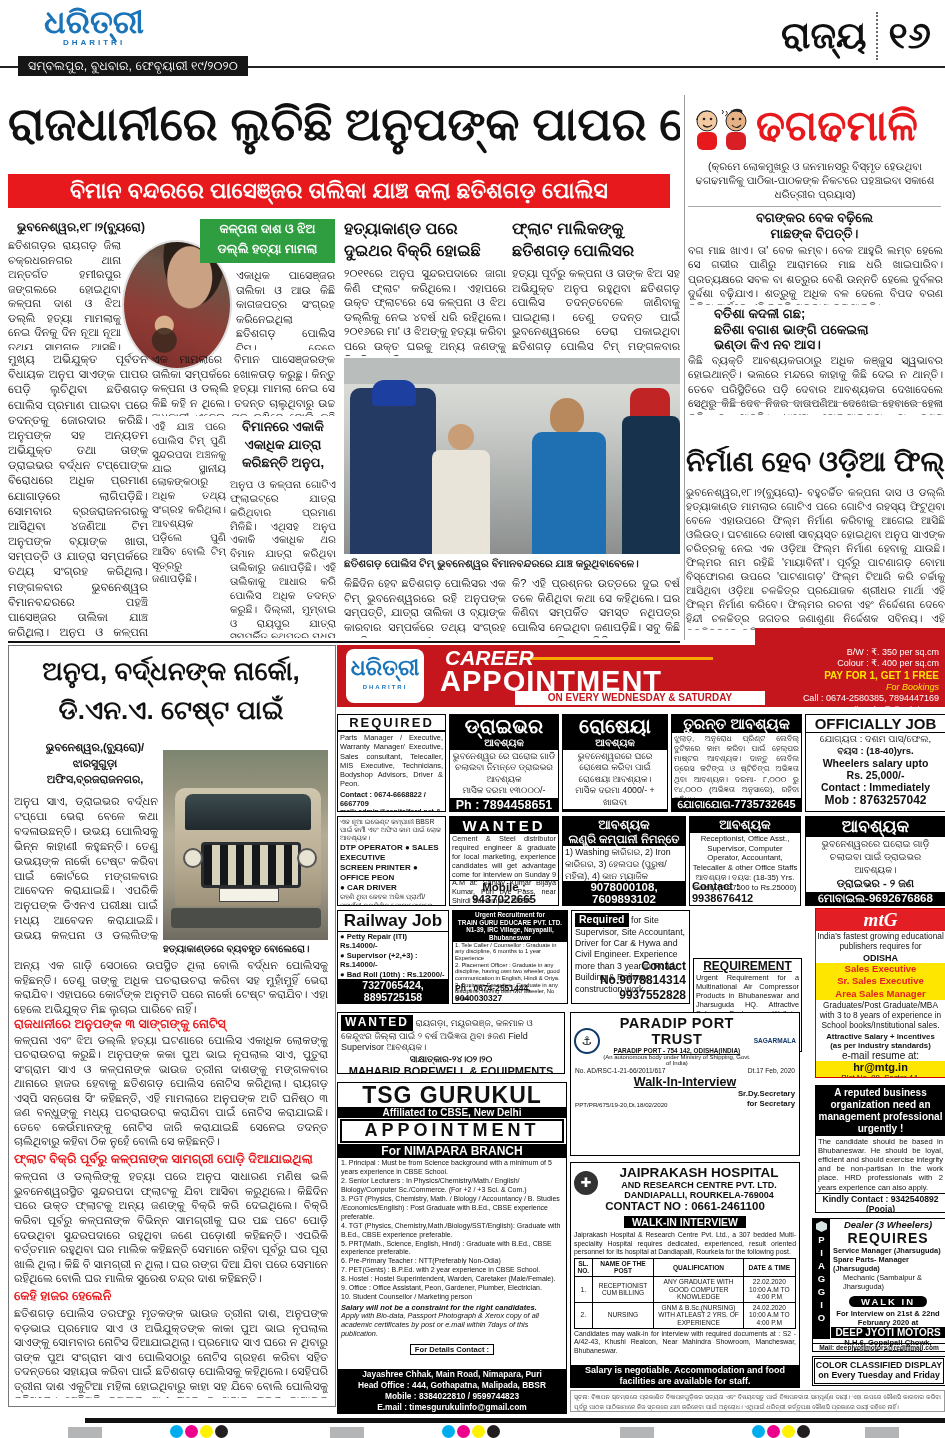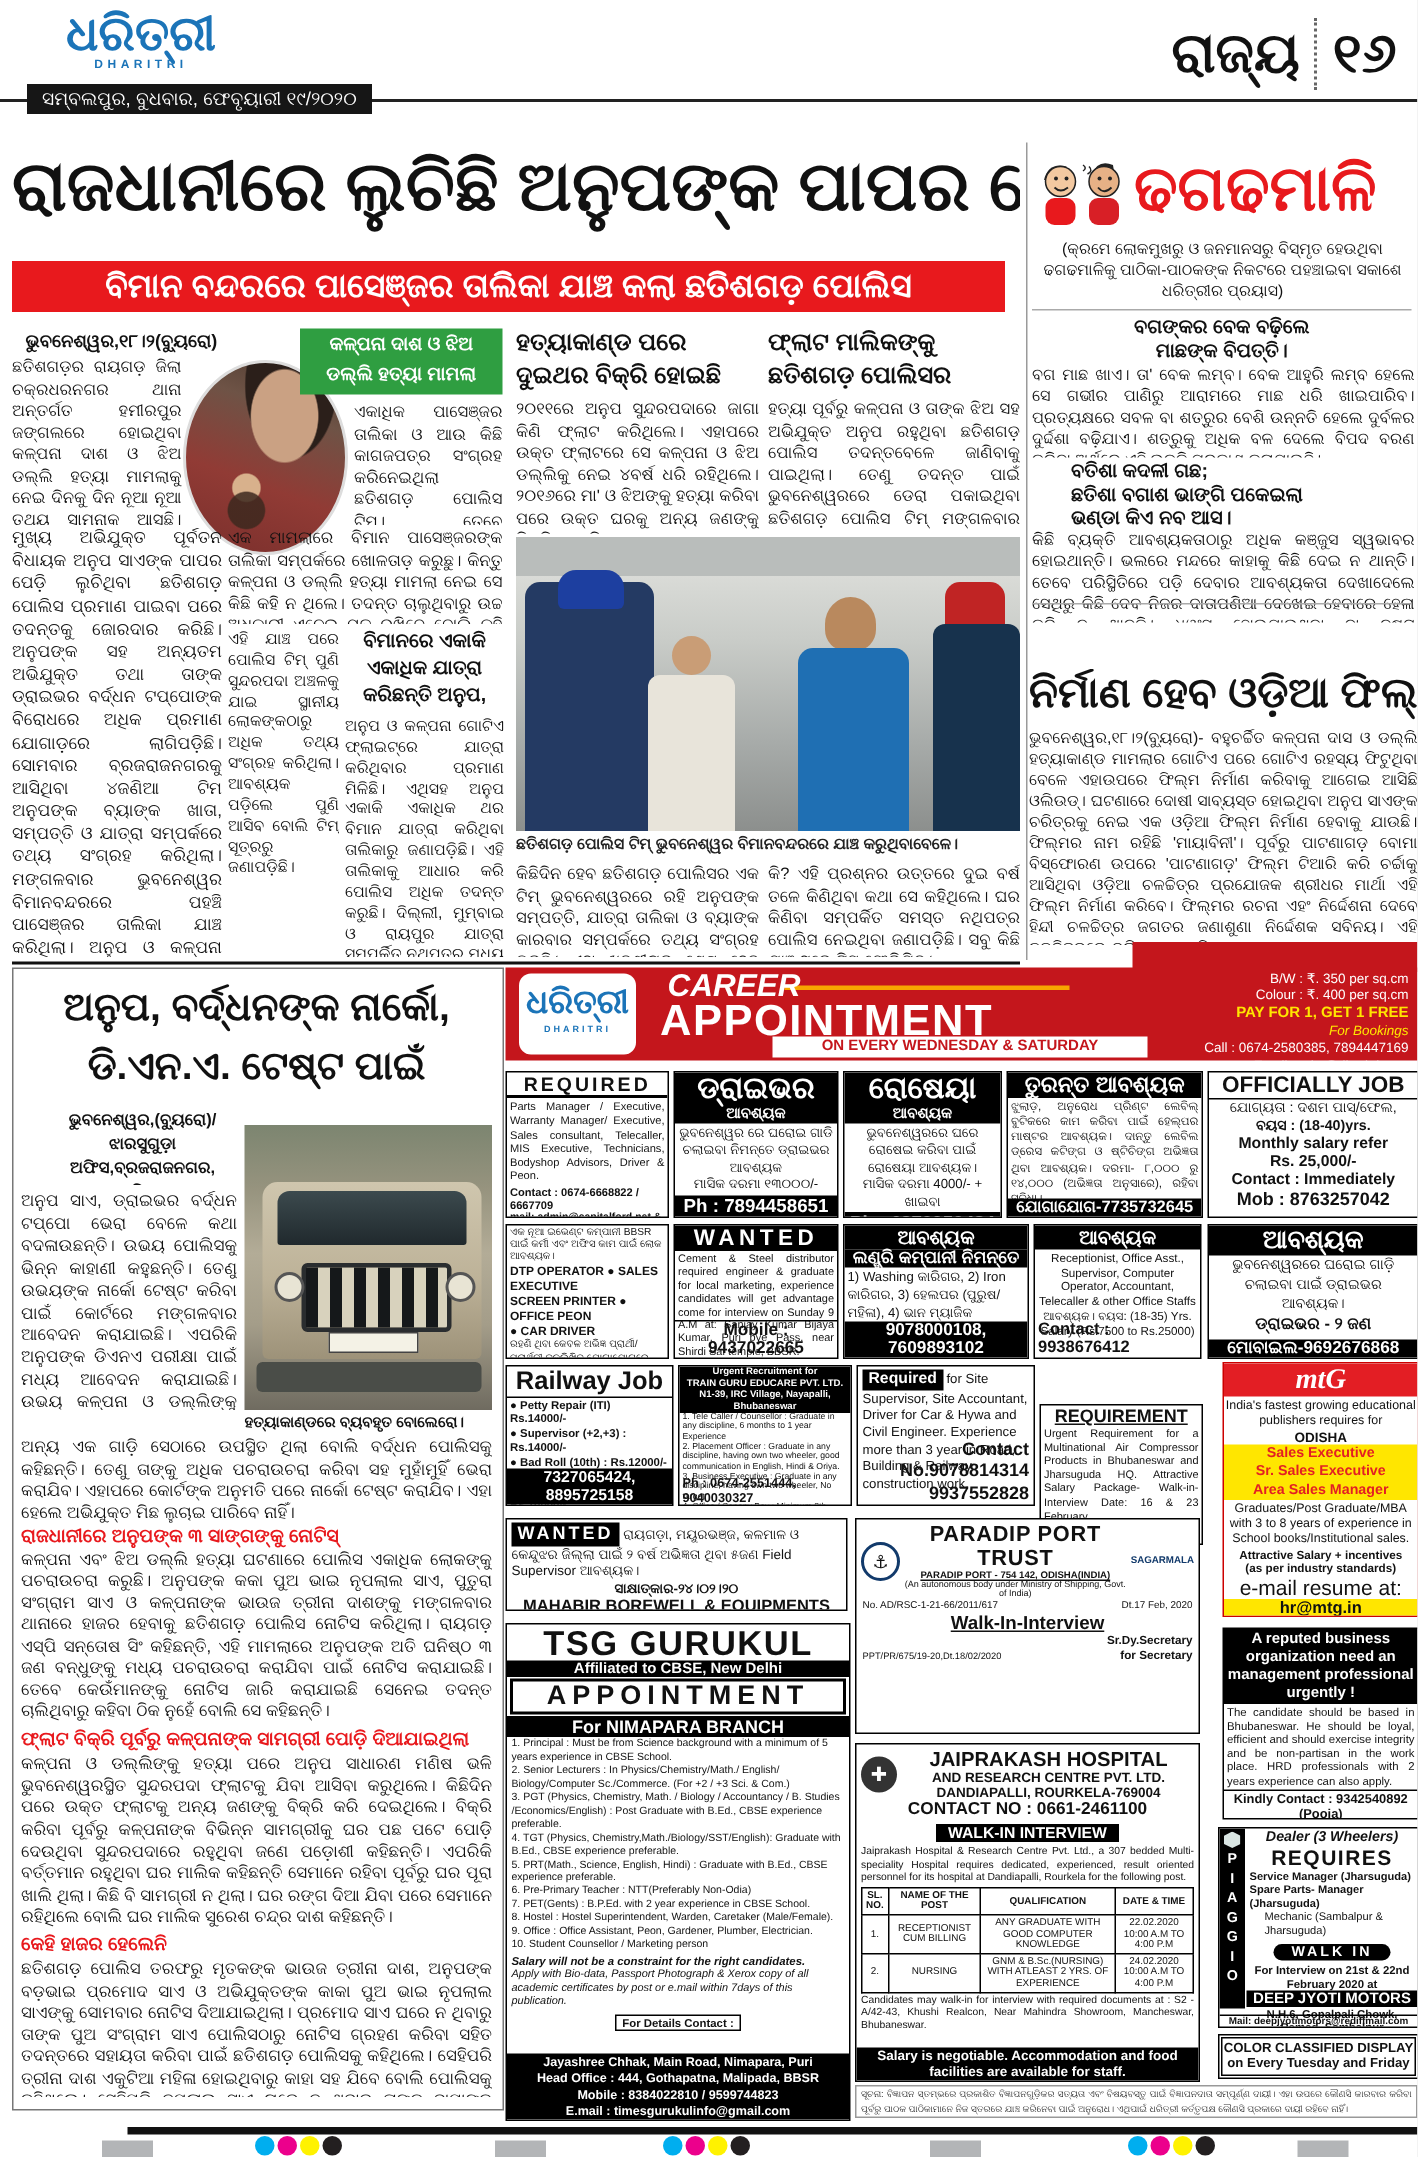--- a/index.html
+++ b/index.html
@@ -205,21 +205,21 @@
   <div class="abs ad" style="left:671px;top:714px;width:129px;height:96px">
     <div class="adbk b" style="font-size:15px">ତୁରନ୍ତ ଆବଶ୍ୟକ</div>
     <div class="just" style="font-size:7.8px;line-height:1.3;padding:1px 2px">ଝୁଲାଡ଼, ଅନୁରୋଧ ପ୍ରିଣ୍ଟ ଲେବିଲ୍ ବୁଟିକରେ କାମ କରିବା ପାଇଁ ହେଲ୍ପର ମାଷ୍ଟର ଆବଶ୍ୟକ। ଦାନ୍ତୁ ଲେବିଲ ଡ୍ରେସ କଟିଙ୍ଗ ଓ ଷ୍ଟିଚିଙ୍ଗ ଅଭିଜ୍ଞତା ଥିବା ଆବଶ୍ୟକ। ଦରମା- ୮,୦୦୦ ରୁ ୧୪,୦୦୦ (ଅଭିଜ୍ଞତା ଅନୁସାରେ), ରହିବା ସୁବିଧା।</div>
     <div class="adbk b" style="font-size:11px;position:absolute;bottom:0;left:0;right:0">ଯୋଗାଯୋଗ-7735732645</div>
   </div>
 
   <div class="abs ad ctr" style="left:805px;top:714px;width:139px;height:96px">
     <div class="b" style="font-size:15px;border-bottom:1.5px solid #000">OFFICIALLY JOB</div>
     <div style="font-size:9.5px;line-height:1.3">ଯୋଗ୍ୟତା : ଦଶମ ପାସ୍/ଫେଲ,</div>
     <div class="b" style="font-size:9.5px">ବୟସ : (18-40)yrs.</div>
-    <div class="b" style="font-size:10.5px">Monthly salary refer</div>
+    <div class="b" style="font-size:10.5px">Wheelers salary upto</div>
     <div class="b" style="font-size:10.5px">Rs. 25,000/-</div>
     <div class="b" style="font-size:10.5px">Contact : Immediately</div>
     <div class="b" style="font-size:12px">Mob : 8763257042</div>
   </div>
 
   <div class="abs ad" style="left:337px;top:816px;width:107px;height:88px">
     <div style="font-size:6.8px;line-height:1.2;padding:1px 2px">ଏକ ନୂଆ ଇଭେଣ୍ଟ କମ୍ପାନୀ BBSR ପାଇଁ କର୍ମୀ ଏବଂ ଅଫିସ କାମ ପାଇଁ ଲୋକ ଆବଶ୍ୟକ।</div>
     <div class="b pre" style="font-size:8px;line-height:1.25;padding:0 2px">DTP OPERATOR ● SALES EXECUTIVE
 SCREEN PRINTER ● OFFICE PEON
 ● CAR DRIVER</div>
@@ -278,38 +278,38 @@
 
   <div class="abs ad" style="left:571px;top:910px;width:117px;height:92px">
     <div style="font-size:8.8px;line-height:1.3;padding:2px 3px">
       <span class="chip b" style="font-size:10.5px">Required</span>
       <span>for Site Supervisor, Site Accountant, Driver for Car &amp; Hywa and Civil Engineer. Experience more than 3 year in Road, Building &amp; Railway construction work.</span>
     </div>
     <div class="b rgt pre" style="font-size:12px;line-height:1.2;position:absolute;bottom:1px;right:3px">Contact No.9078814314
 9937552828</div>
   </div>
 
-  <div class="abs ad" style="left:693px;top:936px;width:107px;height:92px">
+  <div class="abs ad" style="left:693px;top:958px;width:107px;height:92px">
     <div class="b ctr" style="font-size:12px;text-decoration:underline">REQUIREMENT</div>
     <div class="just" style="font-size:7.3px;line-height:1.25;padding:0 2px">Urgent Requirement for a Multinational Air Compressor Products in Bhubaneswar and Jharsuguda HQ. Attractive Salary Package- Walk-in-Interview Date: 16 &amp; 23 February.</div>
     <div class="b ctr" style="font-size:7.3px">Address : United Group, #5673, Rameswarpatna, Bhubaneswar</div>
 
   </div>
 
   <div class="abs ad ctr" style="left:815px;top:908px;width:129px;height:168px;border-color:#c00">
     <div class="b white" style="background:#e31e24;font-size:19px;font-style:italic;font-family:'Liberation Serif','DejaVu Serif',serif">mtG</div>
     <div style="font-size:8.3px;line-height:1.2;padding:1px">India's fastest growing educational publishers requires for</div>
     <div class="b" style="font-size:9px">ODISHA</div>
     <div class="b pre" style="background:#ffe600;color:#e31e24;font-size:9.5px;line-height:1.3">Sales Executive
 Sr. Sales Executive
 Area Sales Manager</div>
     <div style="font-size:8.3px;line-height:1.2;padding:1px">Graduates/Post Graduate/MBA with 3 to 8 years of experience in School books/Institutional sales.</div>
     <div class="b pre" style="font-size:7.8px;line-height:1.2">Attractive Salary + incentives
 (as per industry standards)</div>
-    <div style="font-size:14px">e-mail resume at:</div>
+    <div style="font-size:10px">e-mail resume at:</div>
     <div class="b" style="background:#ffe600;font-size:11px">hr@mtg.in</div>
     <div class="pre" style="background:#ffe600;font-size:7.8px;line-height:1.25">Plot No. 99, Sector 44,
 Institutional Area, Gurgaon</div>
   </div>
 
   <div class="abs ad" style="left:337px;top:1012px;width:228px;height:62px;padding:2px 3px;box-sizing:border-box">
     <div style="font-size:9px;line-height:1.3">
       <span class="chip b" style="font-size:12px;letter-spacing:2px">WANTED</span>
       <span>ରାୟଗଡ଼ା, ମୟୂରଭଞ୍ଜ, କଳମାଳ ଓ କେନ୍ଦୁଝର ଜିଲ୍ଲା ପାଇଁ ୨ ବର୍ଷ ଅଭିଜ୍ଞତା ଥିବା ୫ଜଣ Field Supervisor ଆବଶ୍ୟକ।</span>
     </div>

